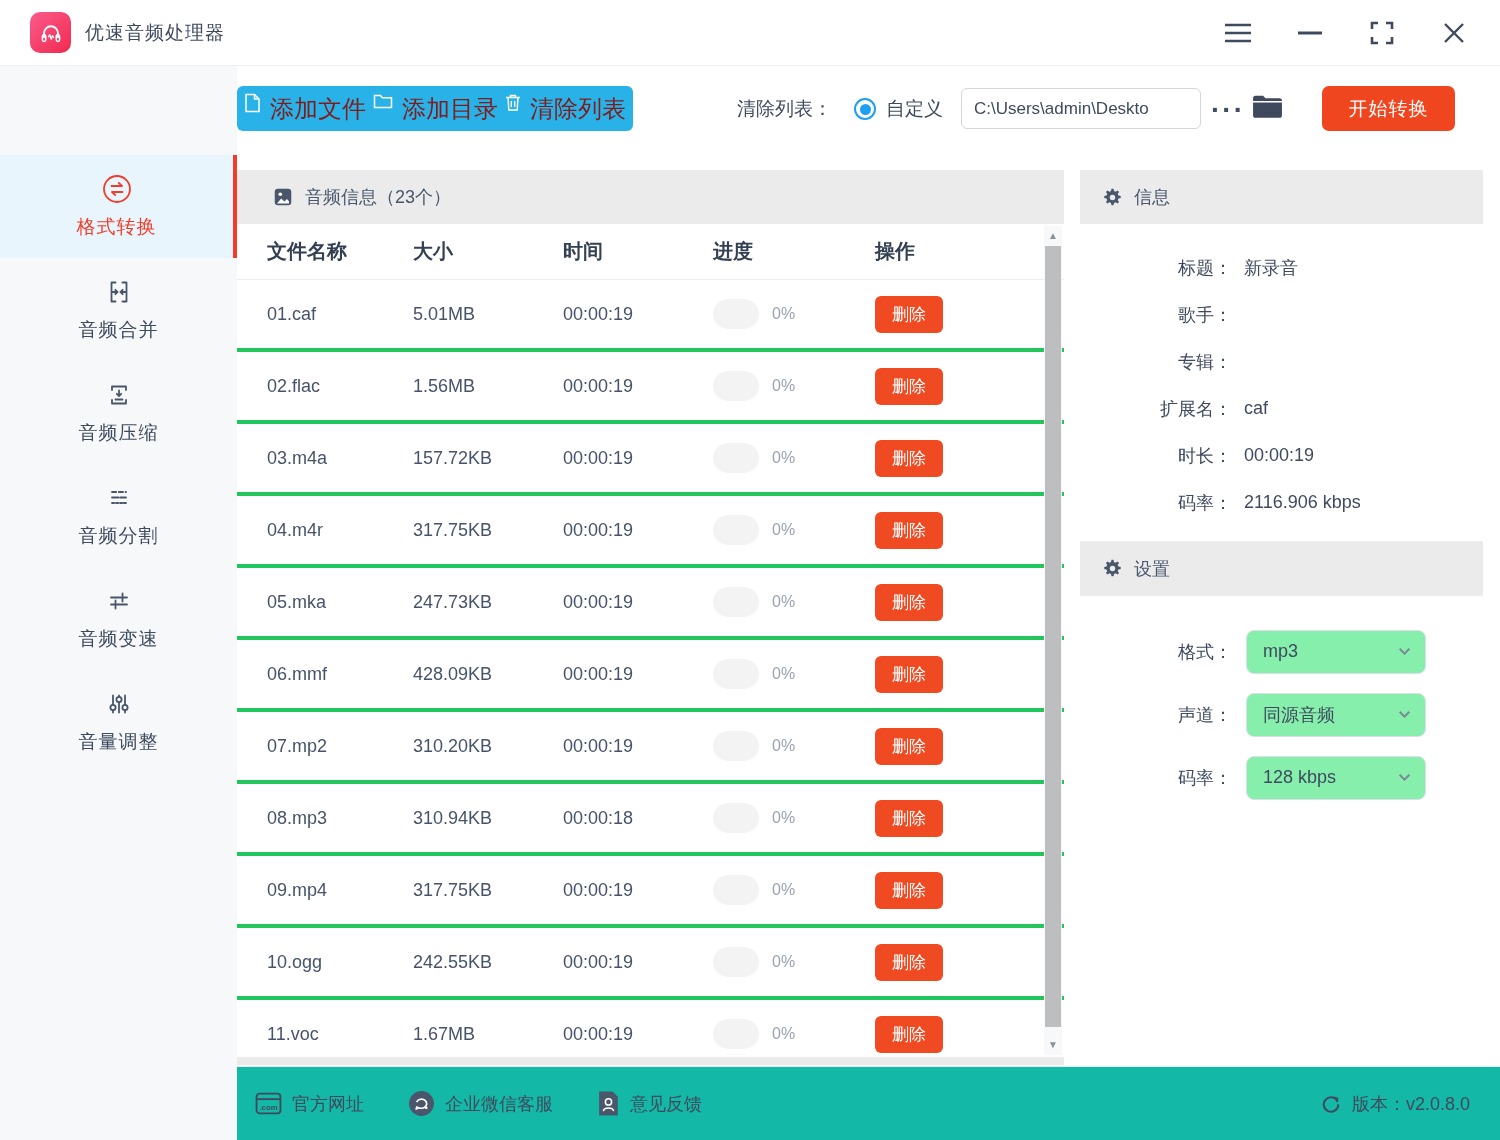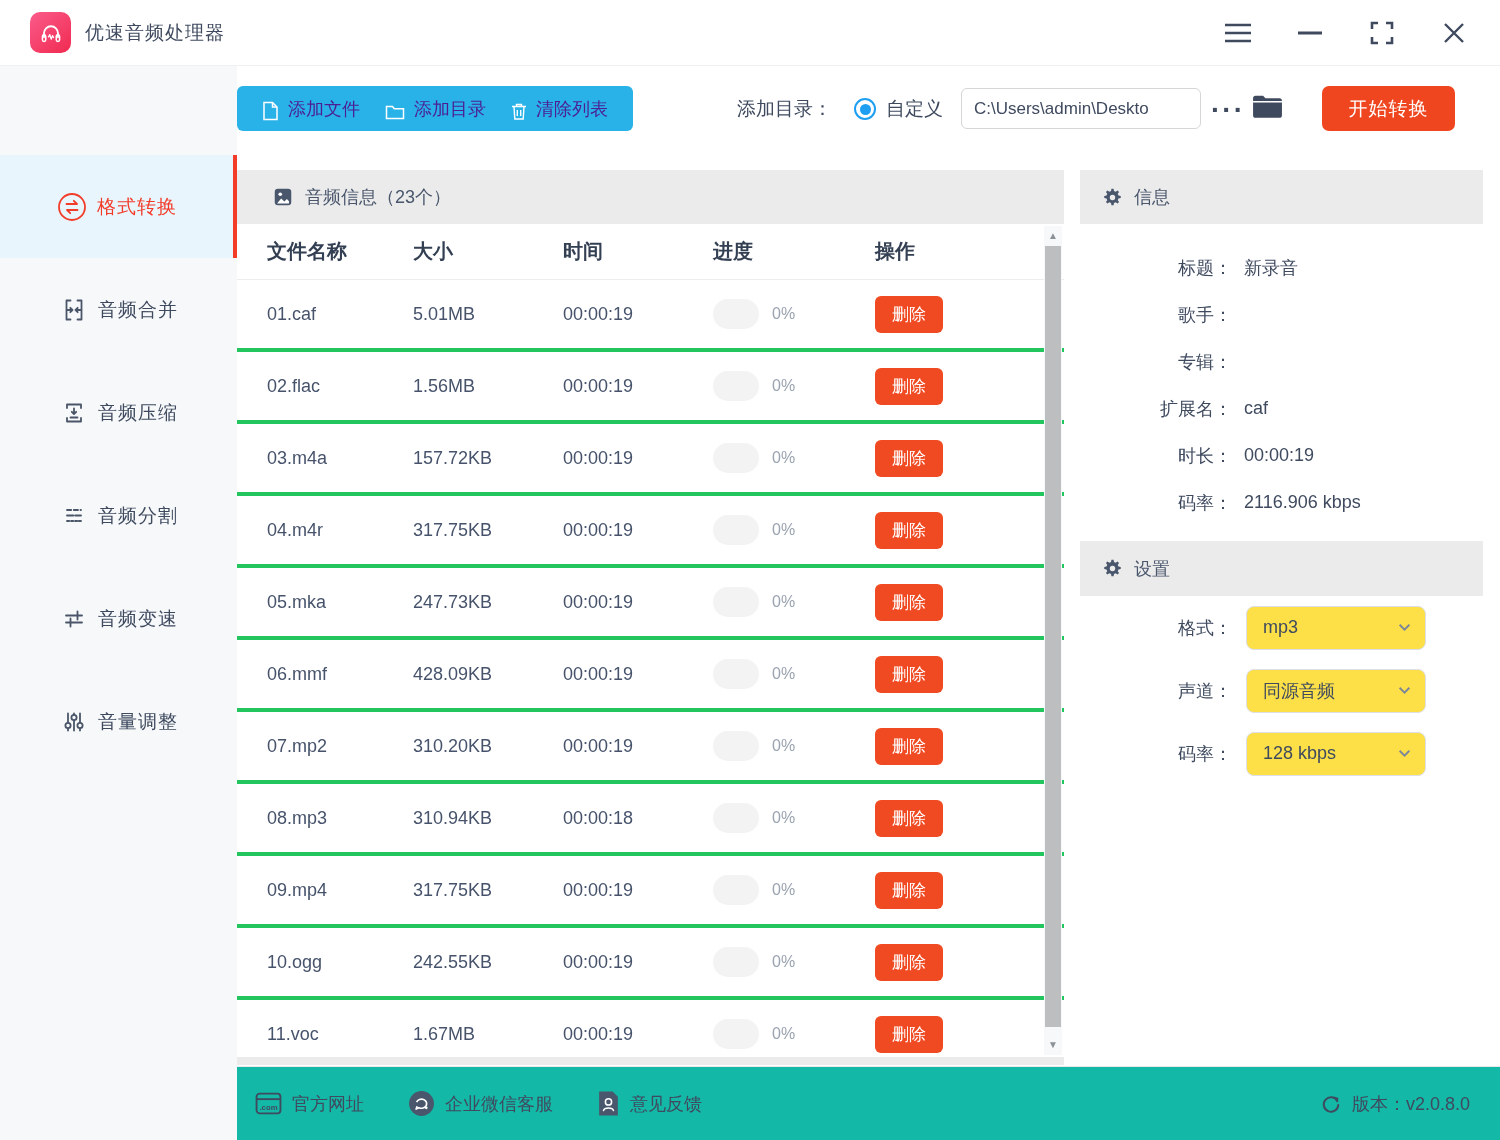--- a/index.html
+++ b/index.html
@@ -8,29 +8,29 @@
 
   
   .titlebar { position:absolute; top:0; left:0; width:1500px; height:66px; background:#fff; border-bottom:1px solid #eef0f2; display:flex; align-items:center; padding:0 30px; z-index:6; }
   .app-icon { width:41px; height:41px; border-radius:10px; background:linear-gradient(140deg,#fb5b8b 0%,#f02a50 100%); display:flex; align-items:center; justify-content:center; flex:0 0 auto; }
   .app-title { margin-left:14px; font-size:19px; color:#3f4a5f; letter-spacing:1px; }
   .win-controls { margin-left:auto; display:flex; align-items:center; gap:40px; }
   .win-btn { width:32px; height:32px; display:flex; align-items:center; justify-content:center; cursor:pointer; }
 
   
   .sidebar { position:absolute; top:66px; left:0; width:237px; height:1074px; background:#f6f8fa; padding-top:89px; }
-  .side-item { height:103px; display:flex; align-items:center; justify-content:center; gap:9px; font-size:19px; color:#3f4a5f; cursor:pointer; letter-spacing:1px; }
+  .side-item { height:103px; display:flex; flex-direction:column; align-items:center; justify-content:center; gap:9px; font-size:19px; color:#3f4a5f; cursor:pointer; letter-spacing:1px; }
   .side-item .icon { height:32px; display:flex; align-items:center; justify-content:center; }
   .side-item.active { background:#e8f5fd; border-right:4px solid #f23b28; color:#f23b28; }
 
   
   .main { position:absolute; left:237px; top:66px; width:1263px; height:1000px; background:#fff; }
 
   .btn-group { position:absolute; left:0; top:20px; width:396px; height:45px; background:#29b2e8; border-radius:6px; display:flex; align-items:center; justify-content:space-evenly; }
-  .tool-btn { display:flex; align-items:flex-end; gap:9px; color:#4c1d95; font-size:18px; cursor:pointer; background:none; border:none; font-family:inherit; }
+  .tool-btn { display:flex; align-items:flex-start; gap:9px; color:#7f1d1d; font-size:24px; cursor:pointer; background:none; border:none; font-family:inherit; }
 
   .out-label { position:absolute; left:500px; top:20px; height:45px; line-height:45px; font-size:19px; color:#3f4a5f; }
   .radio { position:absolute; left:617px; top:32px; width:22px; height:22px; border-radius:50%; border:2px solid #1e9ff2; background:#fff; display:flex; align-items:center; justify-content:center; cursor:pointer; }
   .radio::after { content:""; width:11px; height:11px; border-radius:50%; background:#1e9ff2; }
   .custom-label { position:absolute; left:649px; top:20px; height:45px; line-height:45px; font-size:19px; color:#3f4a5f; cursor:pointer; }
   .path-input { position:absolute; left:724px; top:22px; width:240px; height:41px; border:1px solid #d6d6d6; border-radius:6px; padding:0 12px; font-size:17px; color:#3f4a5f; font-family:inherit; background:#fff; outline:none; }
   .more-btn { position:absolute; left:974px; top:21px; height:45px; line-height:38px; font-size:28px; letter-spacing:2px; color:#3f4a5f; font-weight:bold; cursor:pointer; background:none; border:none; font-family:inherit; }
   .folder-btn { position:absolute; left:1014px; top:27px; cursor:pointer; background:none; border:none; }
   .start-btn { position:absolute; left:1085px; top:20px; width:133px; height:45px; background:#f0461f; color:#fff; font-size:19px; border:none; border-radius:7px; cursor:pointer; font-family:inherit; display:flex; align-items:center; justify-content:center; letter-spacing:1px; }
 
@@ -53,24 +53,24 @@
   .vscroll .thumb { position:absolute; top:20px; left:1px; width:16px; height:calc(100% - 48px); background:#bcbec0; cursor:pointer; }
 
   
   .sec-head { position:absolute; left:843px; width:403px; background:#ebebeb; display:flex; align-items:center; gap:11px; padding-left:22px; font-size:18px; color:#49566c; }
   .info-head { top:104px; height:54px; }
   .set-head { top:475px; height:55px; }
   .info-body { position:absolute; left:843px; top:158px; width:403px; padding-top:20px; }
   .field-row { height:47px; display:flex; align-items:center; font-size:18px; color:#3f4a5f; }
   .field-label { width:152px; text-align:right; }
   .field-value { margin-left:12px; }
-  .set-body { position:absolute; left:843px; top:530px; width:403px; }
+  .set-body { position:absolute; left:843px; top:530px; width:403px; padding-top:24px; }
   .set-row { height:63px; display:flex; align-items:center; font-size:18px; color:#3f4a5f; }
   .set-label { width:152px; text-align:right; }
-  .select { margin-left:14px; width:180px; height:44px; border:1px solid #dcdfe6; border-radius:8px; background:#fde047; display:flex; align-items:center; justify-content:space-between; padding:0 14px 0 16px; cursor:pointer; color:#3f4a5f; }
+  .select { margin-left:14px; width:180px; height:44px; border:1px solid #dcdfe6; border-radius:8px; background:#86efac; display:flex; align-items:center; justify-content:space-between; padding:0 14px 0 16px; cursor:pointer; color:#3f4a5f; }
 
   
   .footer { position:absolute; left:237px; bottom:0; width:1263px; height:74px; background:#14b8a6; border-top:1px solid #eaeaea; display:flex; align-items:center; padding-left:18px; padding-right:30px; gap:44px; font-size:18px; color:#3f4a5f; }
   .flink { display:flex; align-items:center; gap:10px; cursor:pointer; background:none; border:none; font-size:18px; color:#3f4a5f; font-family:inherit; }
   .version { margin-left:auto; display:flex; align-items:center; gap:10px; font-size:18px; color:#3f4a5f; }
 </style>
 </head>
 <body>
 
 <div class="app">
@@ -186,21 +186,21 @@
         <span>添加目录</span>
       </button>
       <button class="tool-btn">
         <svg width="16" height="19" viewBox="0 0 16 19" fill="none" stroke="#fff" stroke-width="1.4">
             <path d="M1 4.5h14M5.5 4.5V2.5h5v2M3 4.5l.8 12.5h8.4L13 4.5M6.3 8v6M9.7 8v6"></path>
           </svg>
         <span>清除列表</span>
       </button>
     </div>
 
-    <div class="out-label">添加目录：</div>
+    <div class="out-label">清除列表：</div>
     <div class="radio"></div>
     <div class="custom-label">自定义</div>
     <input class="path-input" type="text" value="C:\Users\admin\Deskto" style="">
     <button class="more-btn">···</button>
     <button class="folder-btn">
       <svg width="33" height="27" viewBox="0 0 32 26">
         <path d="M2 5a2.5 2.5 0 0 1 2.5-2.5h7.2L14 5h13.5A2.5 2.5 0 0 1 30 7.5v14a2.5 2.5 0 0 1-2.5 2.5h-23A2.5 2.5 0 0 1 2 21.5z" fill="#3f4a5f"></path>
         <path d="M2 8.4h28" stroke="#ffffff" stroke-width="1.5"></path>
       </svg>
     </button>

